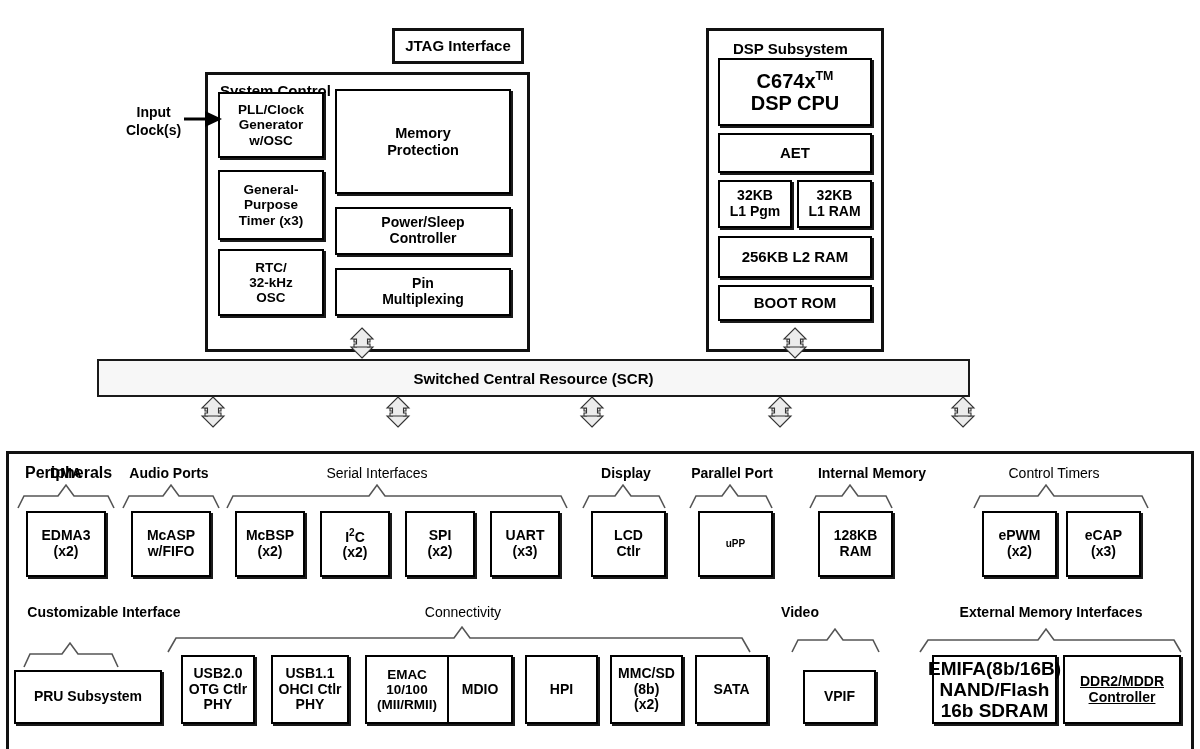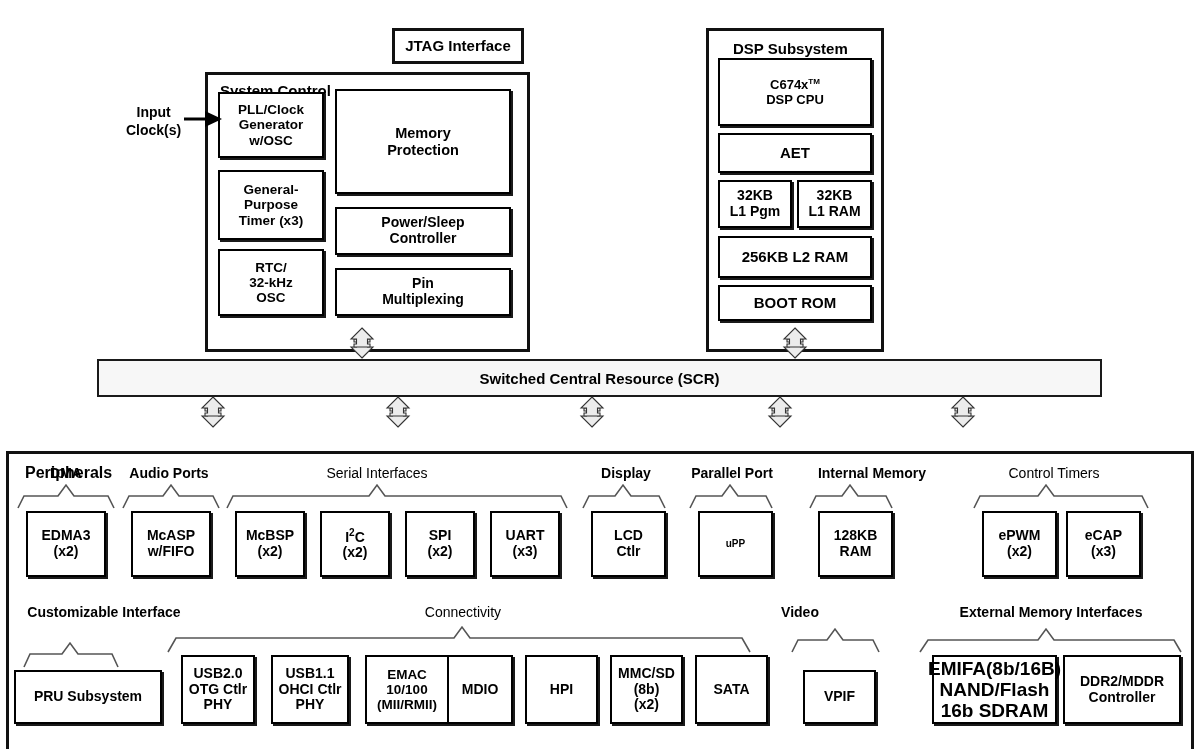--- a/index.html
+++ b/index.html
@@ -136,21 +136,21 @@
     <div>
       <div>Pin</div>
       <div>Multiplexing</div>
     </div>
   </div>
 
   <div class="box heavy container" style="left:706px;top:4px;width:178px;height:324px;">
     <div class="ttl" style="left:24px;top:10px;font-size:15px;">DSP Subsystem</div>
   </div>
 
-  <div class="box thick" style="left:718px;top:58px;width:154px;height:68px;font-size:13px;">
+  <div class="box thick" style="left:718px;top:58px;width:154px;height:68px;font-size:20px;">
     <div>
       <div><span>C674x</span><span class="sup">TM</span></div>
       <div>DSP CPU</div>
     </div>
   </div>
 
   <div class="box thick" style="left:718px;top:133px;width:154px;height:40px;font-size:15px;">
     <span>AET</span>
   </div>
 
@@ -169,21 +169,21 @@
   </div>
 
   <div class="box thick" style="left:718px;top:236px;width:154px;height:42px;font-size:15px;">
     <span>256KB L2 RAM</span>
   </div>
 
   <div class="box thick" style="left:718px;top:285px;width:154px;height:36px;font-size:15px;">
     <span>BOOT ROM</span>
   </div>
 
-  <div class="scr" style="left:97px;top:359px;width:1005px;height:38px;font-size:15px;">
+  <div class="scr" style="left:97px;top:359px;width:873px;height:38px;font-size:15px;">
     <span>Switched Central Resource (SCR)</span>
   </div>
 
   <div class="box heavy container" style="left:6px;top:427px;width:1188px;height:316px;">
     <div class="ttl" style="left:16px;top:10px;font-size:16px;">Peripherals</div>
   </div>
 
   <div class="cap" style="left:26px;top:465px;width:80px;font-size:14px;">DMA</div>
   <div class="capn" style="left:118px;top:465px;width:102px;font-size:14px;font-weight:bold;">Audio Ports</div>
   <div class="capn" style="left:297px;top:465px;width:160px;font-size:14px;">Serial Interfaces</div>
@@ -327,21 +327,21 @@
   </div>
 
   <div class="box thick" style="left:932px;top:655px;width:125px;height:69px;font-size:19px;">
     <div>
       <div>EMIFA(8b/16B)</div>
       <div>NAND/Flash</div>
       <div>16b SDRAM</div>
     </div>
   </div>
 
-  <div class="box thick" style="left:1063px;top:655px;width:118px;height:69px;font-size:14px;">
+  <div class="box thick" style="left:1063px;top:655px;width:118px;height:69px;font-size:14px;text-decoration:underline;">
     <div>
       <div>DDR2/MDDR</div>
       <div>Controller</div>
     </div>
   </div>
 
   <svg class="overlay" viewBox="0 0 1200 749">
     <defs>
 
       <g id="busarrow">

